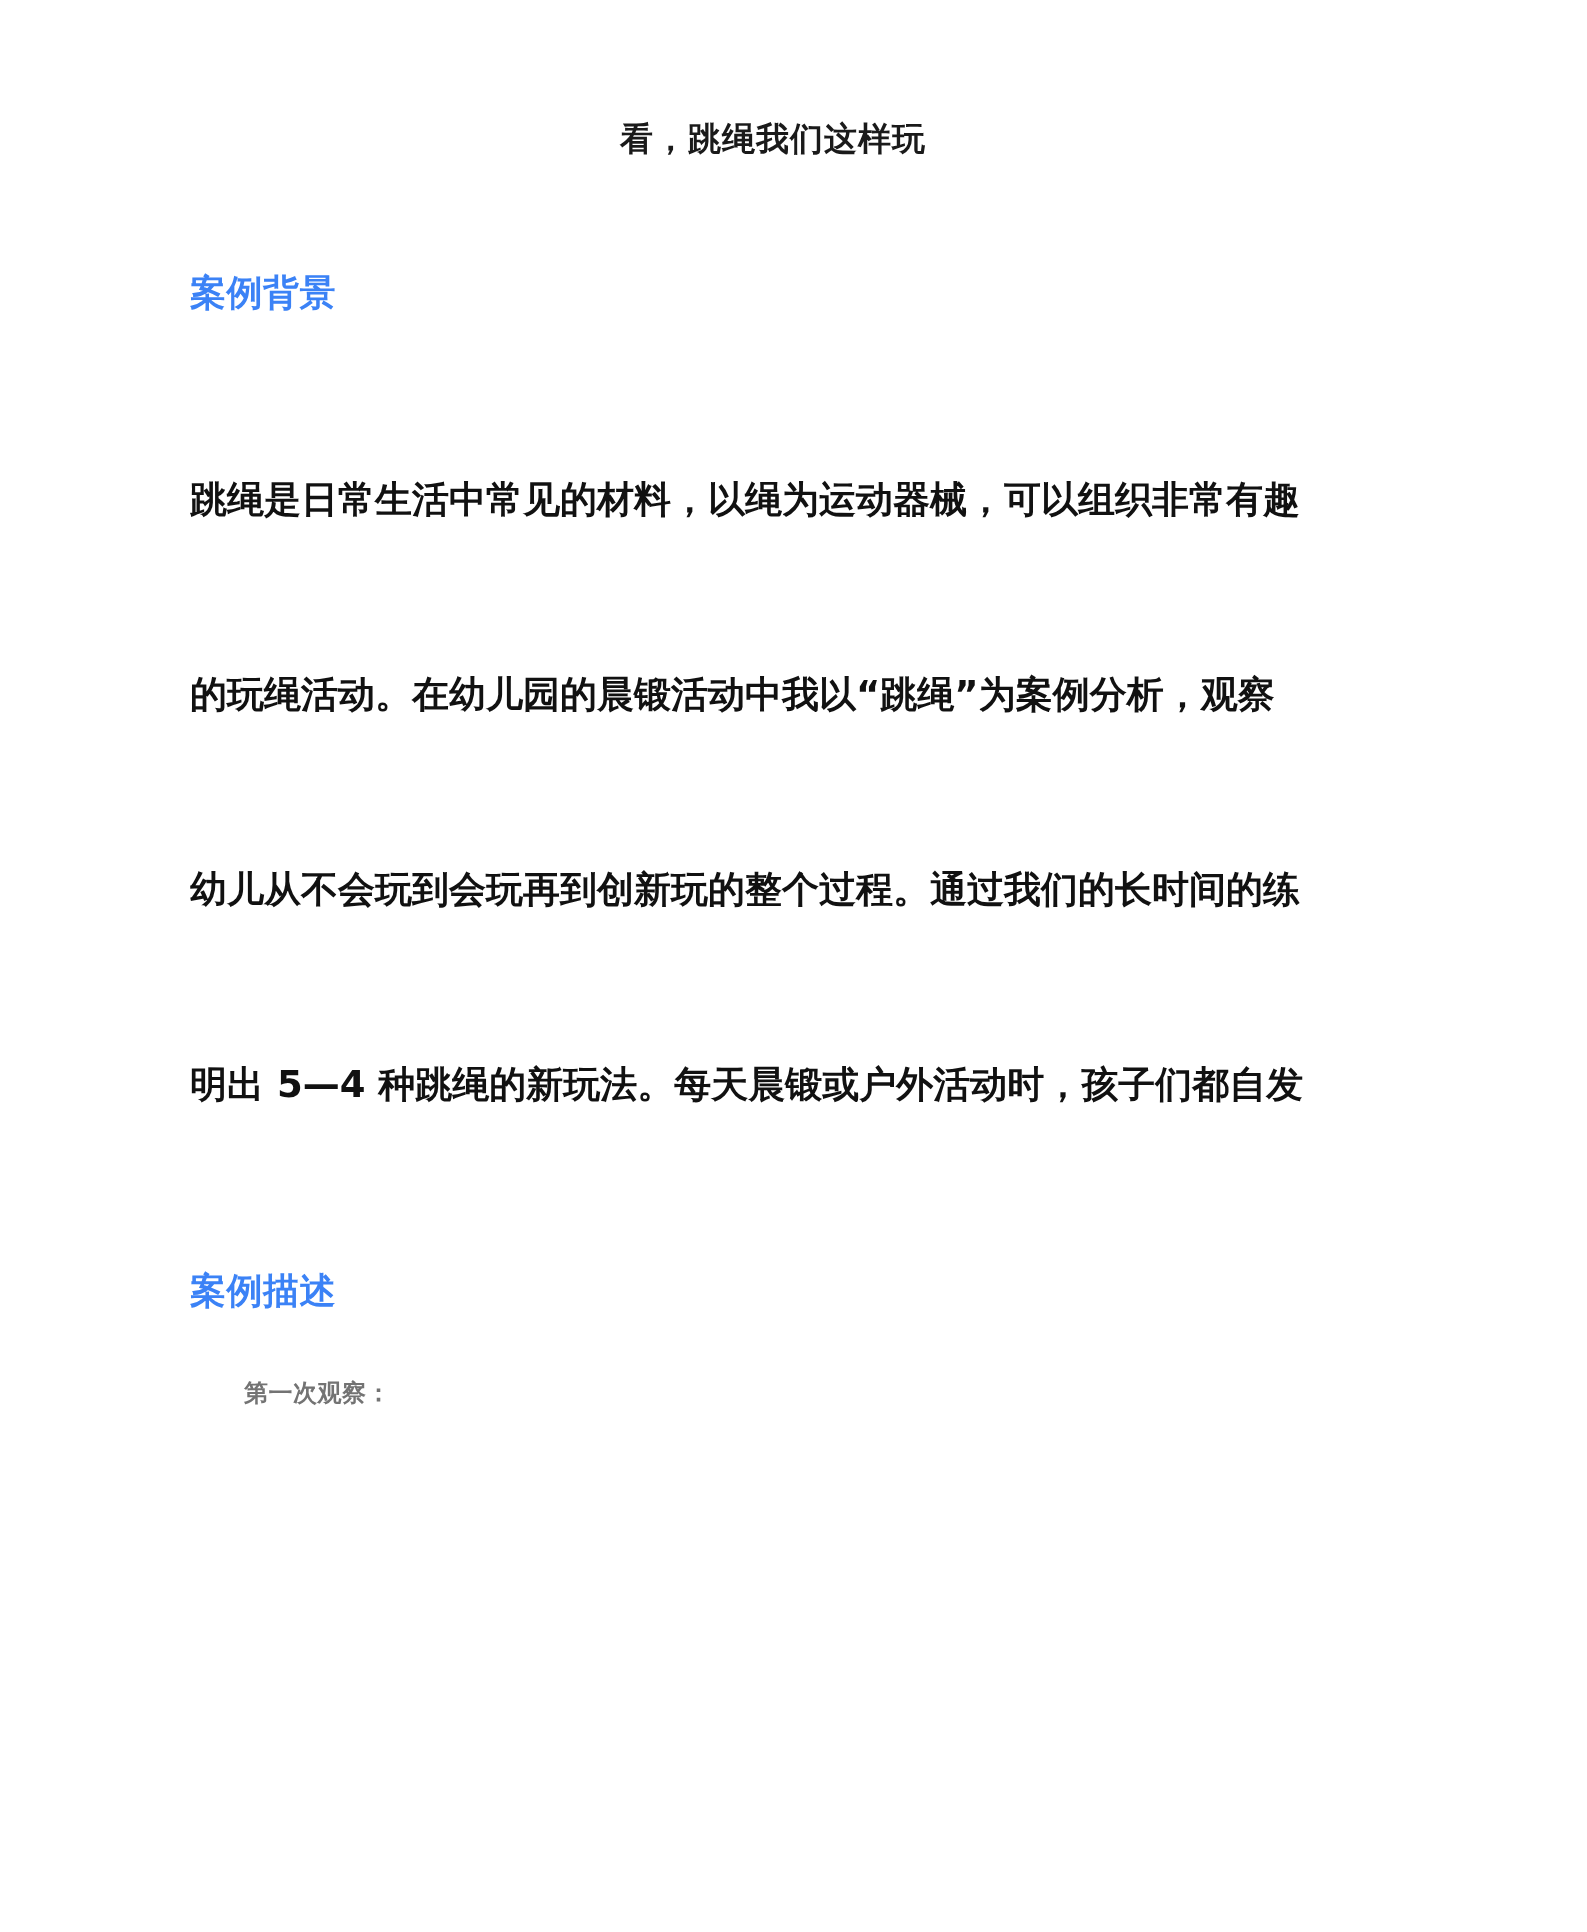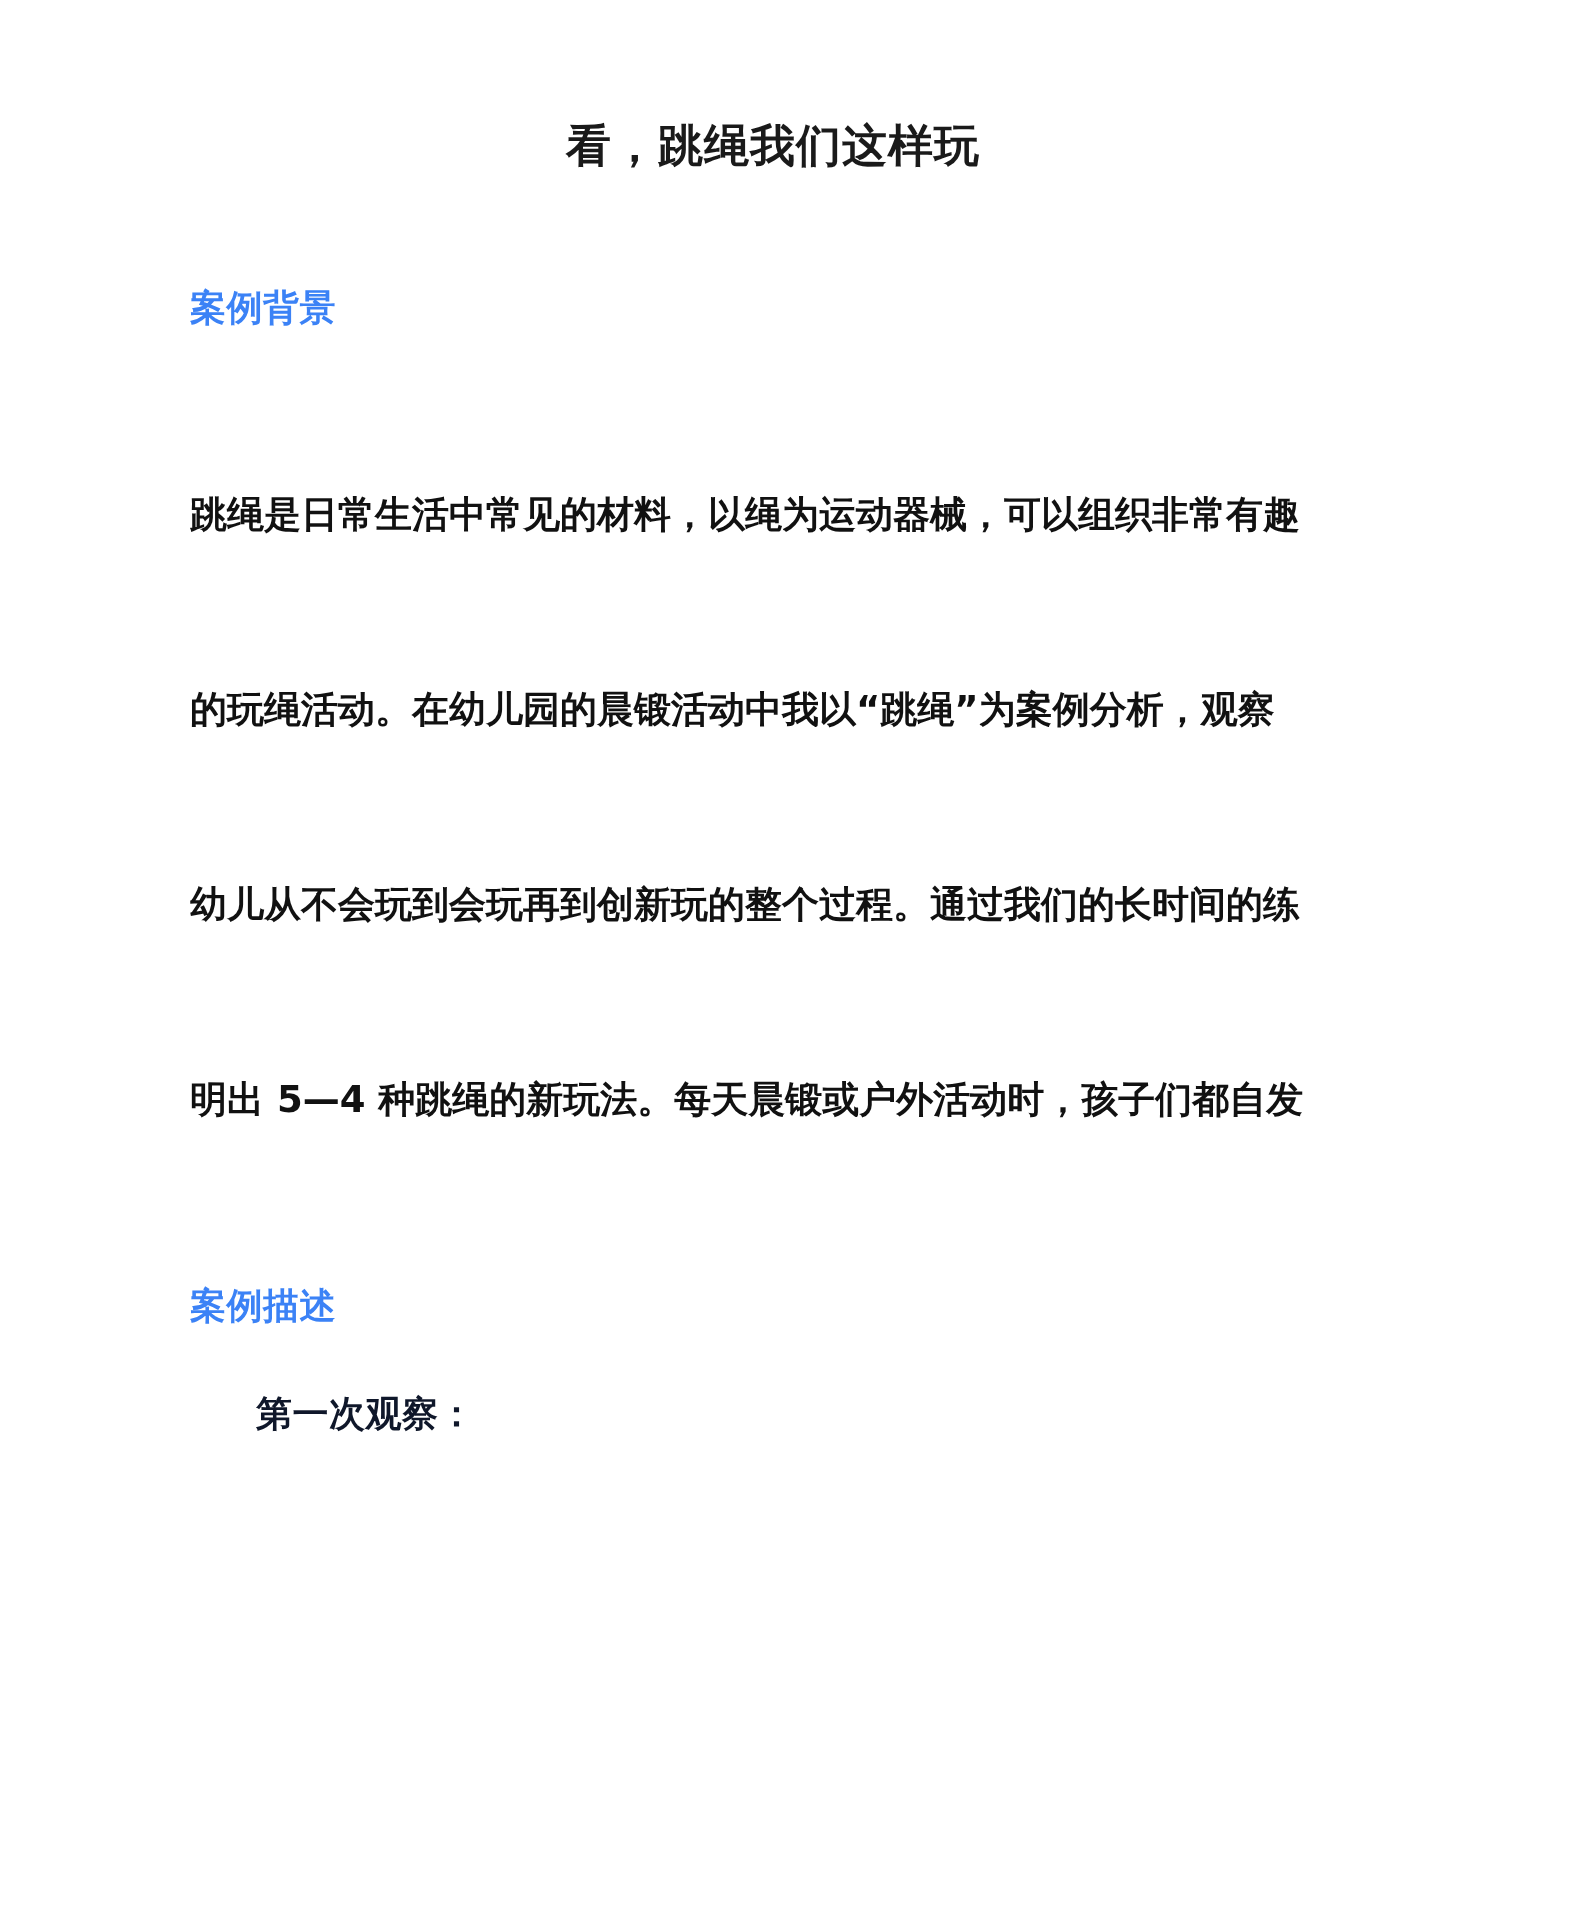--- a/index.html
+++ b/index.html
@@ -25,48 +25,48 @@
     left: 190px;
     top: 0;
     width: 1166px;
   }
 
   
   .doc-title {
     margin: 0;
     padding-top: 118px;
     text-align: center;
-    font-size: 45px;
+    font-size: 33px;
     font-weight: bold;
     letter-spacing: 1px;
     line-height: 1.25;
     color: #1a1a1a;
   }
 
   
   .section-heading {
     margin: 0;
     font-size: 36px;
     font-weight: bold;
     line-height: 1.0;
     color: #3b82f6;
     letter-spacing: 0.5px;
   }
 
   .heading-bg   { margin-top: 116px; }
   .heading-desc { margin-top: 26px; }
 
   .sub-heading {
-    margin: 12px;
+    margin: 0;
     margin-top: 72px;
     padding-left: 54px;
-    font-size: 36px;
+    font-size: 24px;
     font-weight: bold;
     line-height: 1.0;
-    color: #0f172a;
+    color: #737373;
     letter-spacing: 0.5px;
   }
 
   
   .body-para {
     margin: 0;
     font-size: 37px;
     font-weight: 700;
     line-height: 65px;
     color: #111111;

